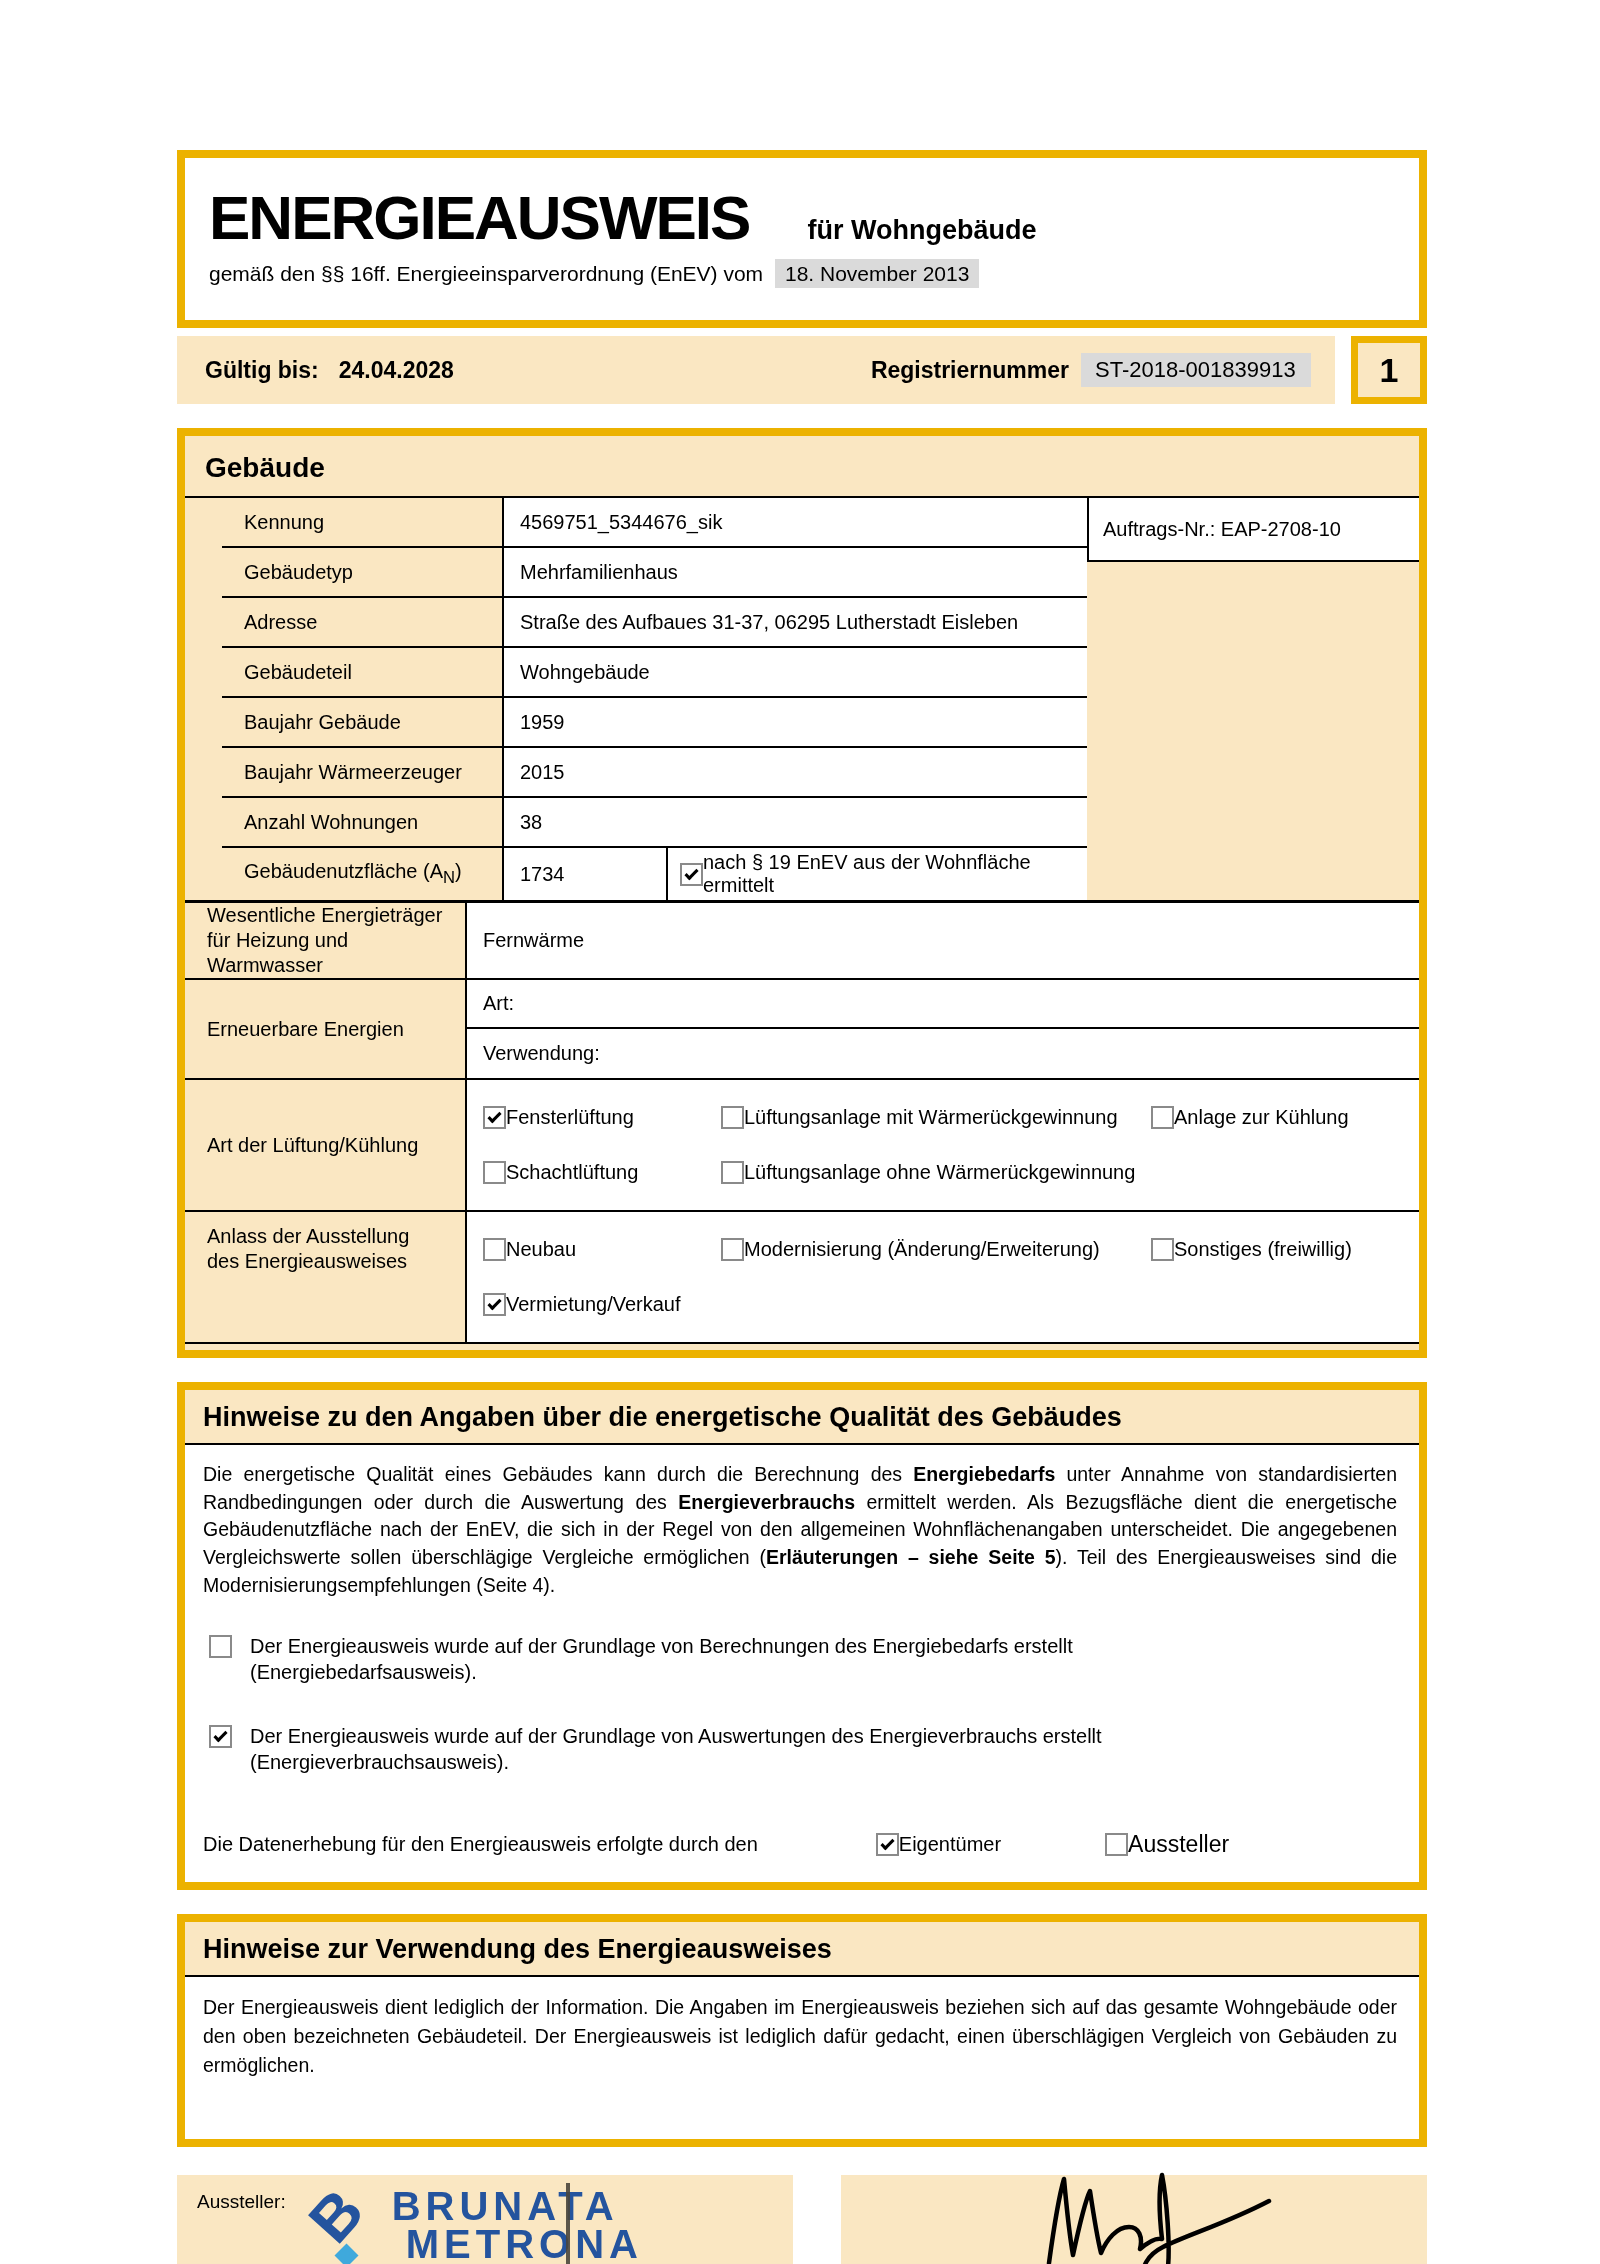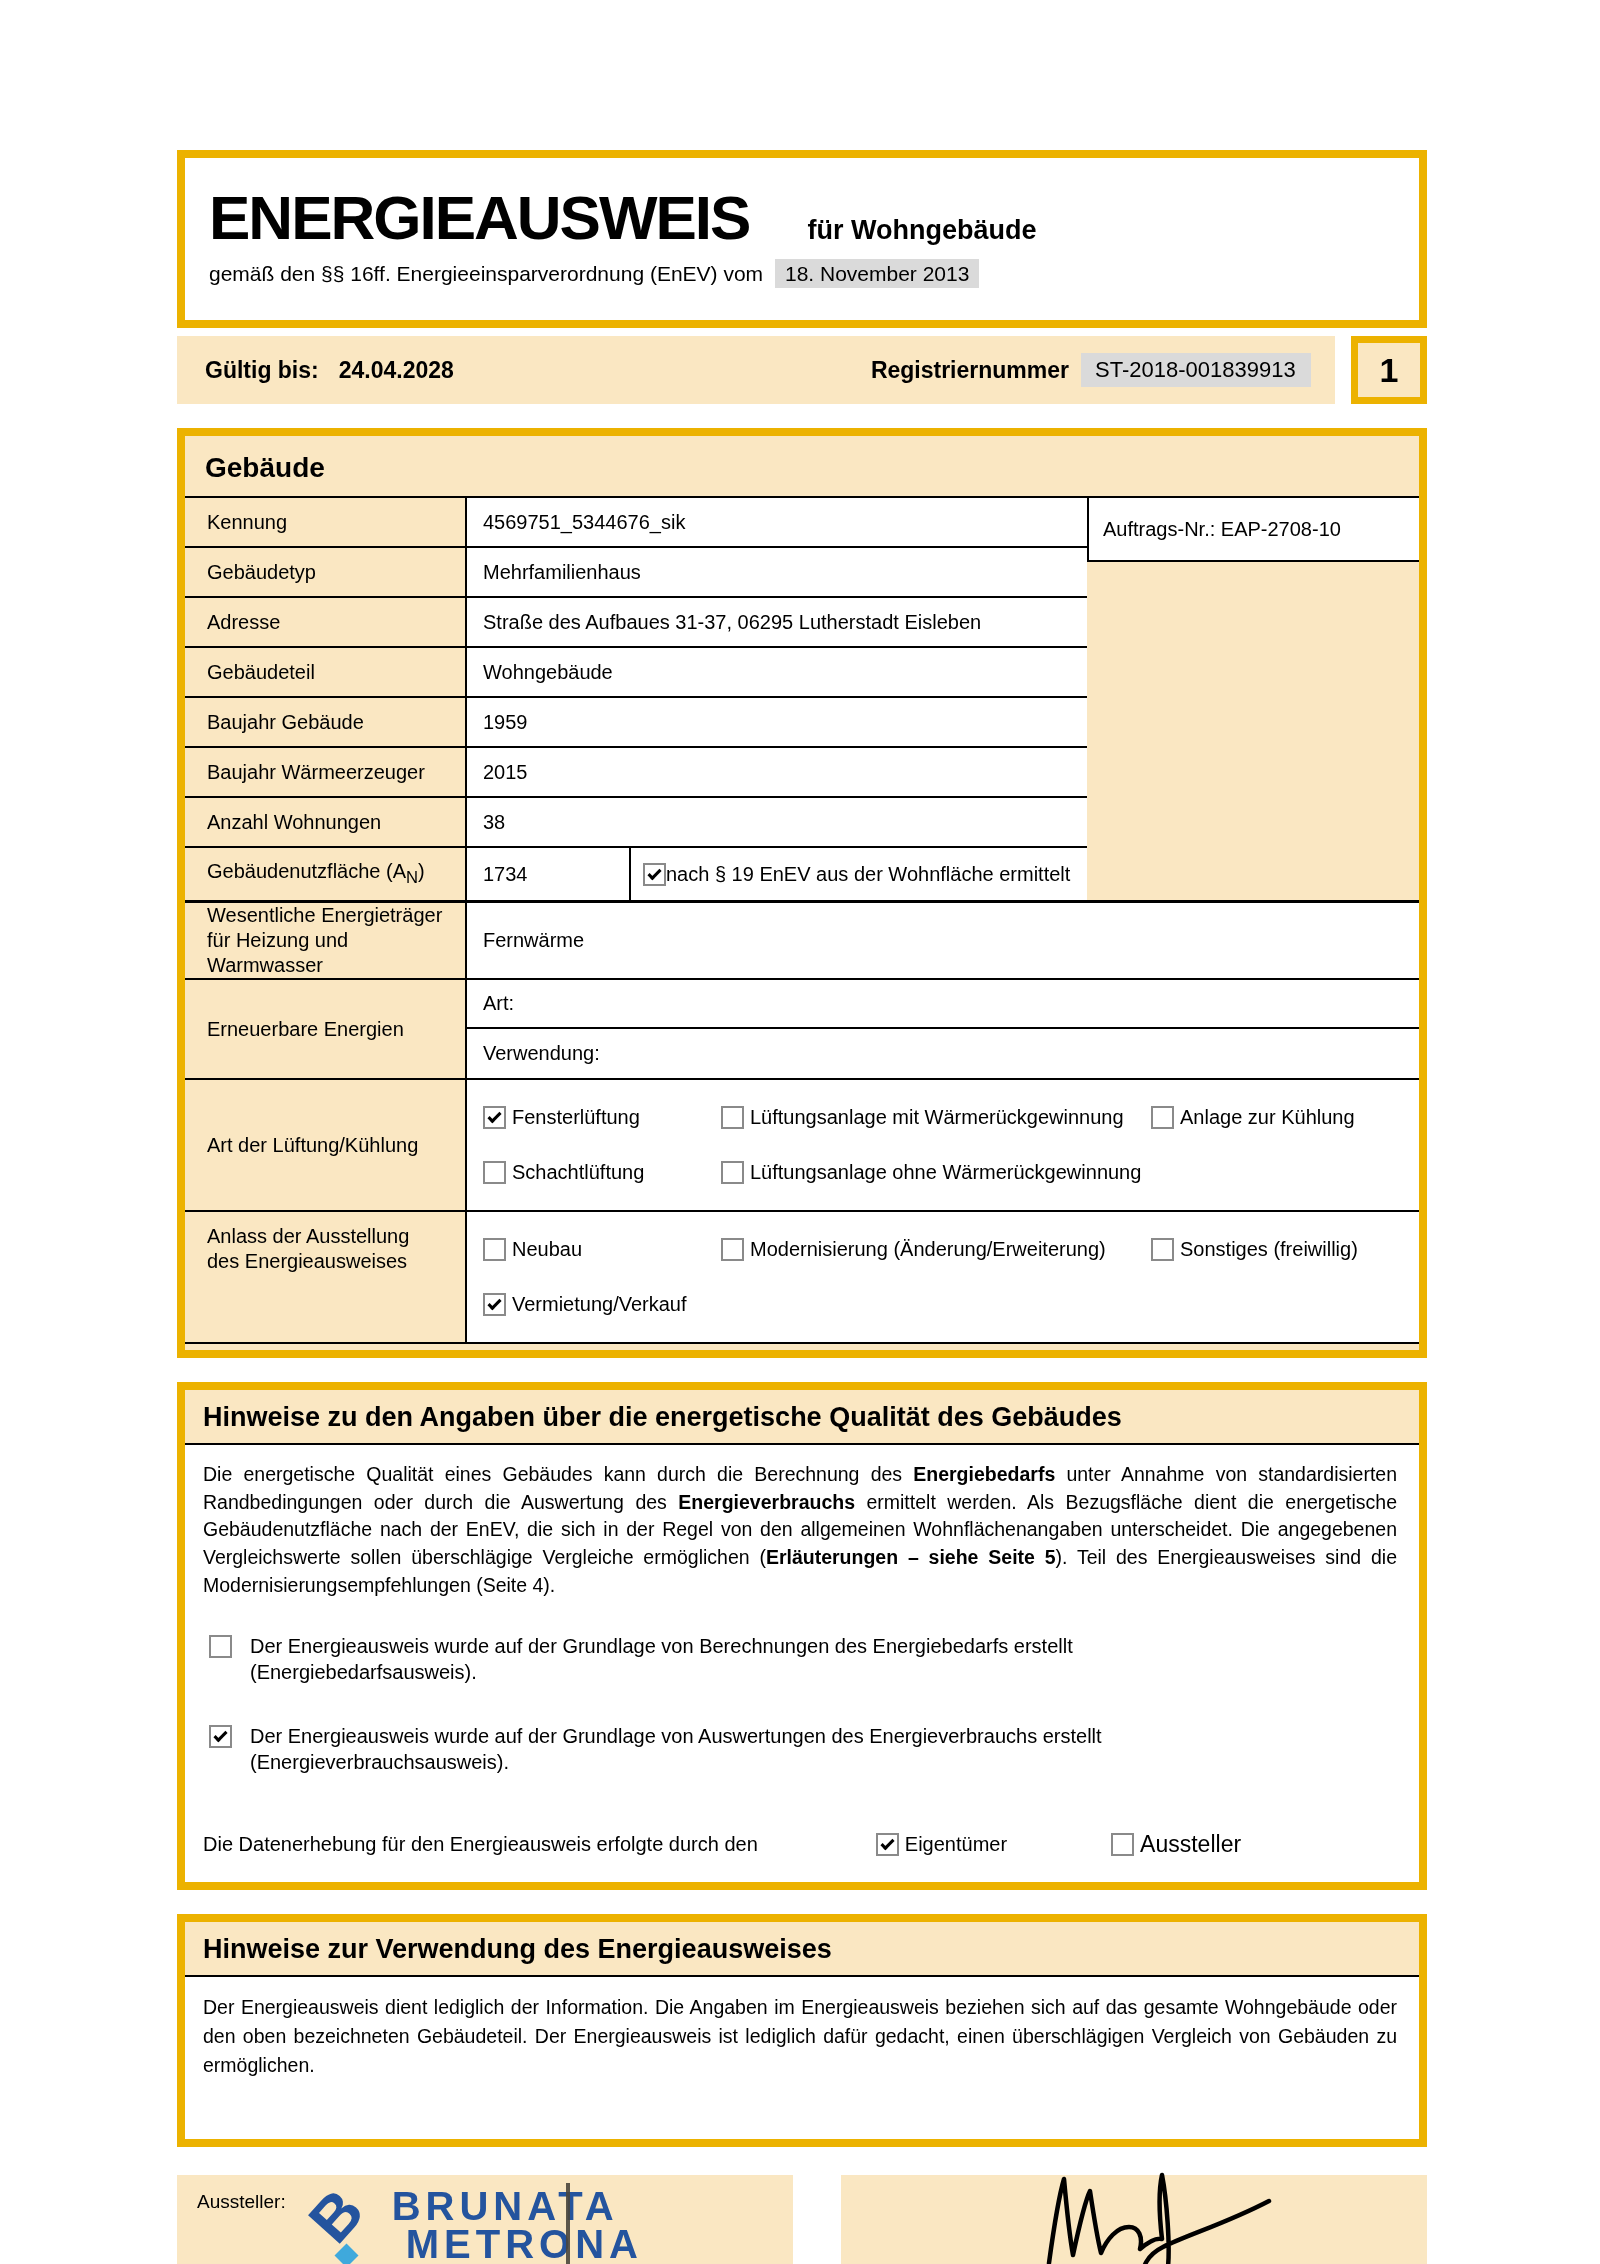--- a/index.html
+++ b/index.html
@@ -27,21 +27,21 @@
   .reg-group { margin-left:auto; margin-right:24px; display:flex; align-items:center; }
   .reg-label { font-weight:bold; margin-right:12px; }
   .reg-val { background:#dadada; padding:4px 14px; font-size:22px; min-width:230px; }
   .page-num { width:76px; margin-left:16px; border:7px solid #ecb200; background:#fae7c2; display:flex; align-items:center; justify-content:center; font-size:34px; font-weight:bold; }
 
   
   .bbox { margin-top:24px; background:#fae7c2; padding-bottom:6px; }
   .section-head { font-size:28px; font-weight:bold; padding:16px 0 12px 20px; border-bottom:2px solid #000; }
   .btable { position:relative; }
   .tbl-main { width:902px; }
-  .brow { display:flex; border-bottom:2px solid #000; height:50px; }
+  .brow { display:flex; border-bottom:2px solid #000; height:50px;margin-left:37px; }
   .brow.gnf { height:52px; border-bottom:none; }
   .blabel { width:282px; background:#fae7c2; border-right:2px solid #000; display:flex; align-items:center; padding-left:22px; padding-right:8px; font-size:20px; line-height:1.25; }
   .bvalue { flex:1; background:#fff; display:flex; align-items:center; padding-left:16px; font-size:20px; }
   .bvalue.nopad { padding-left:0; }
   .gnf-val { width:164px; height:100%; border-right:2px solid #000; display:flex; align-items:center; padding-left:16px; }
   .gnf-cb { flex:1; display:flex; align-items:center; padding-left:12px; }
   .auftrag { position:absolute; top:0; left:902px; right:0; height:64px; background:#fff; border-left:2px solid #000; border-bottom:2px solid #000; display:flex; align-items:center; padding-left:14px; font-size:20px; }
   .browB { display:flex; border-bottom:2px solid #000; }
   .browB.etr { border-top:3px solid #000; }
   .browB .blabel { border-right:2px solid #000; }
@@ -55,21 +55,21 @@
   .cbrow + .cbrow { margin-top:8px; }
   .c1 { width:238px; }
   .c2 { flex:1; }
   .c3 { width:268px; }
   .blabel.top { align-items:flex-start; padding-top:12px; display:block; }
 
   
   .cb { width:23px; height:23px; border:2px solid #8a8a8a; background:#fff; display:inline-flex; align-items:center; justify-content:center; flex:none; }
   .cb .mark { display:none; }
   .cb.checked .mark { display:block; width:13px; height:7px; border-left:3px solid #000; border-bottom:3px solid #000; transform:rotate(-45deg) translate(1px,-1px); }
-  .cbopt { display:inline-flex; align-items:center; gap:6px; font-size:20px; }
+  .cbopt { display:inline-flex; align-items:center; gap:0; font-size:20px; }
 
   
   .hbox { margin-top:24px; background:#fff; }
   .hhead { background:#fae7c2; border-bottom:2px solid #000; font-size:27px; font-weight:bold; padding:12px 0 10px 18px; }
   .hbody { padding:16px 22px 24px 18px; }
   .qpara { font-size:19.5px; line-height:1.42; text-align:justify; }
   .qcheck { display:flex; gap:18px; margin:34px 0 0 6px; font-size:20px; line-height:1.3; }
   .qcheck .cb { margin-top:2px; }
   .qcheck2 { margin-top:38px; }
   .qdata { display:flex; align-items:center; margin-top:56px; font-size:20px; }

